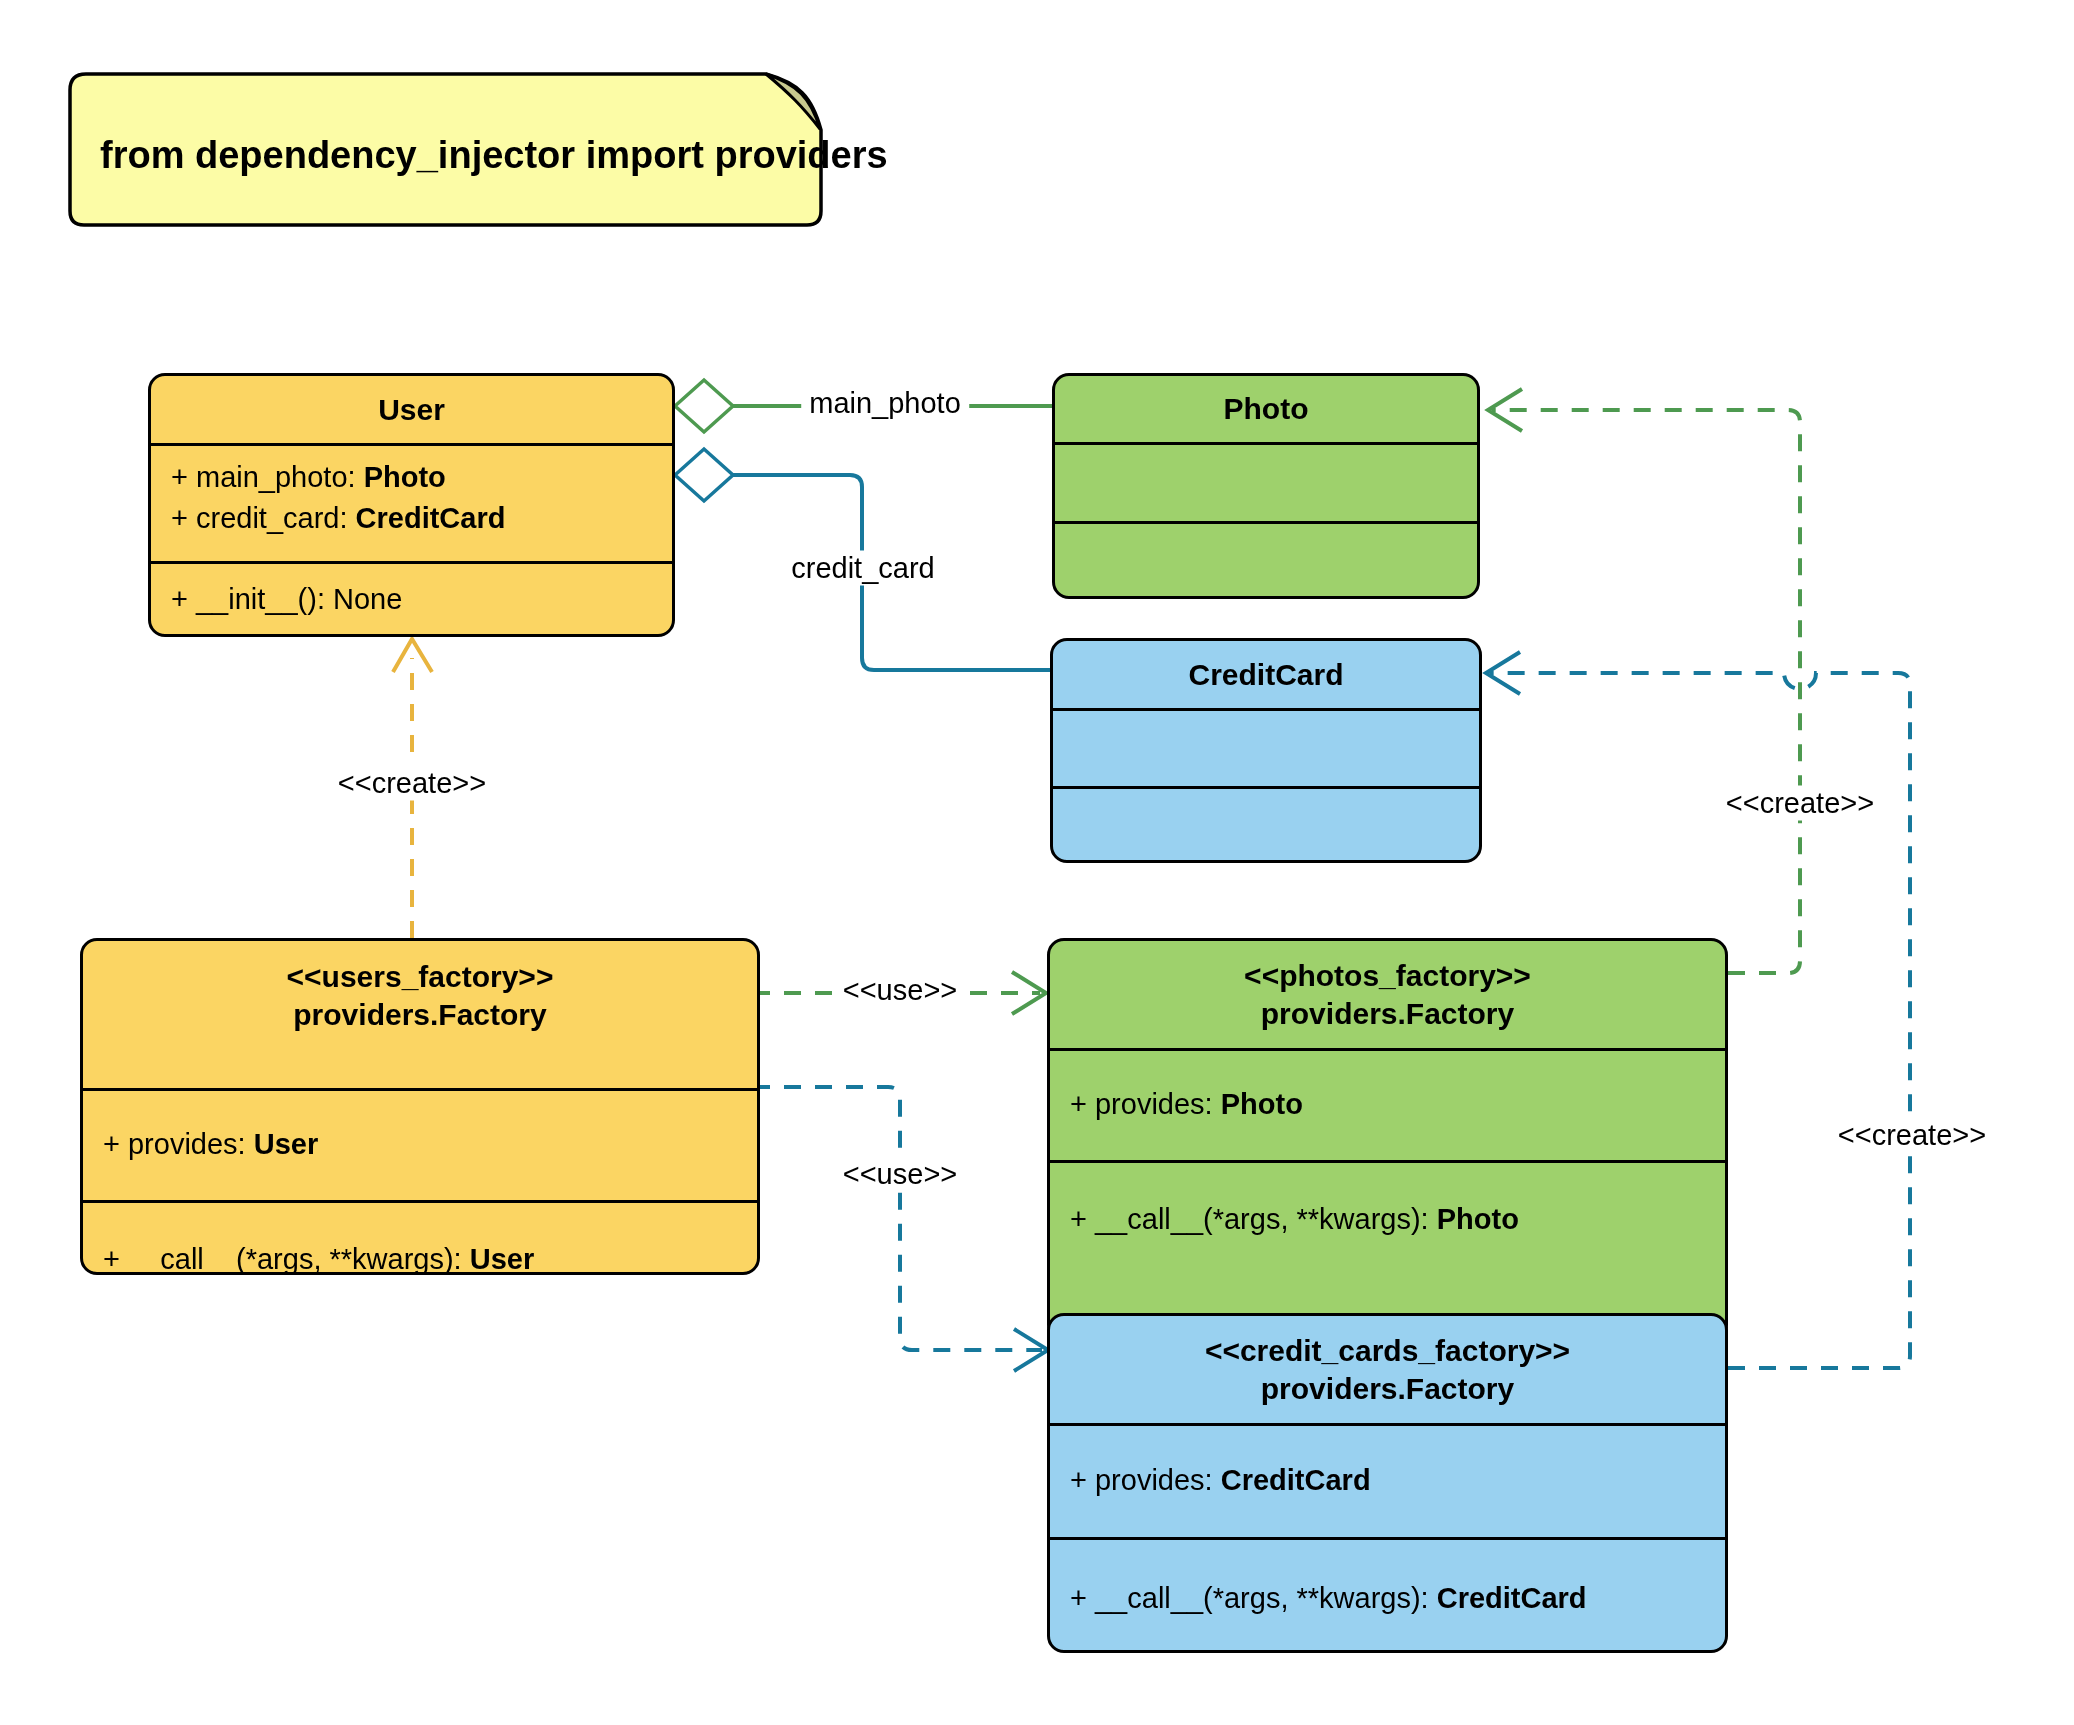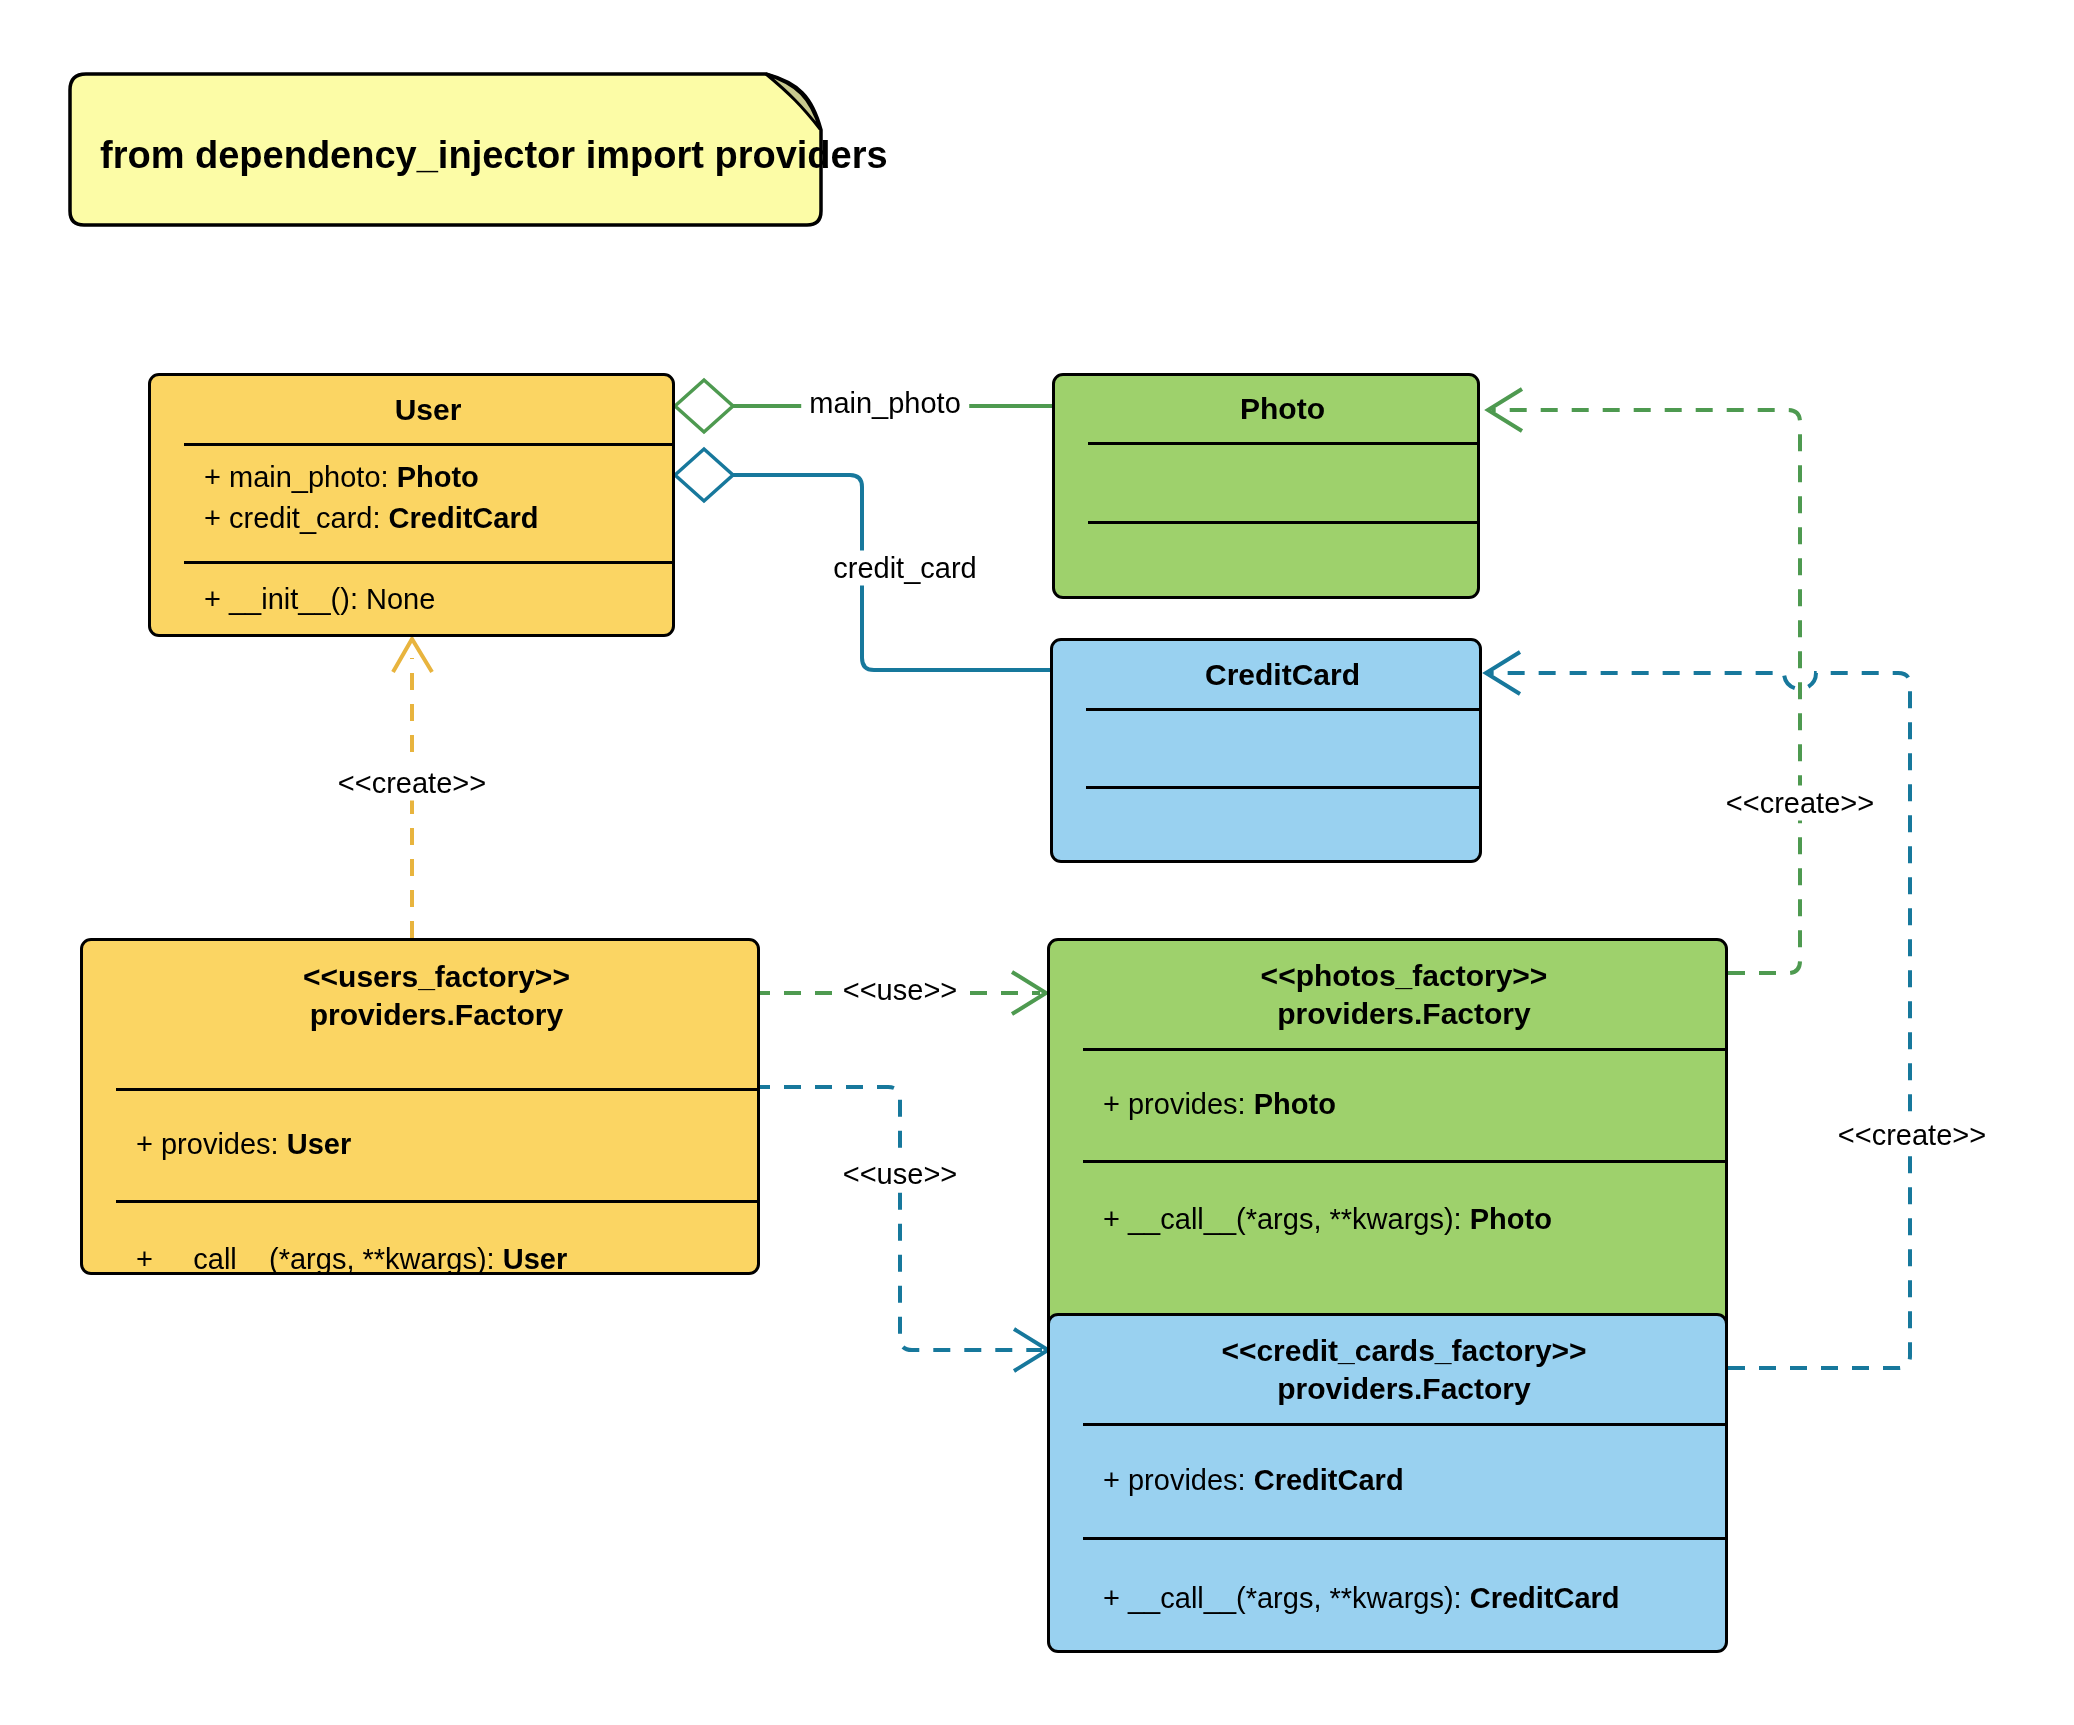--- a/index.html
+++ b/index.html
@@ -20,22 +20,22 @@
   .head{fill:none;stroke-width:4px;}
   .green{stroke:var(--green-line);}
   .teal{stroke:var(--teal-line);}
   .gold{stroke:var(--gold-line);}
   .diamond{fill:#fff;stroke-width:3.5px;}
   .note-body{fill:var(--note-fill);stroke:var(--ink);stroke-width:3.5px;}
   .note-flap{fill:var(--note-fold);stroke:var(--ink);stroke-width:3px;}
 
   .uml-class{
     position:absolute;z-index:2;box-sizing:border-box;
-    border:3.5px solid var(--ink);border-radius:11px;
-    display:flex;flex-direction:column;overflow:hidden;padding-left:33px;
+    border:3.5px solid var(--ink);border-radius:17px;
+    display:flex;flex-direction:column;overflow:hidden;
   }
   .fill-yellow{background:var(--yellow-fill);}
   .fill-green{background:var(--green-fill);}
   .fill-blue{background:var(--blue-fill);}
   .uml-title{
     display:flex;flex-direction:column;align-items:center;justify-content:center;
     font-weight:bold;font-size:30px;line-height:38px;flex:0 0 auto;
   }
   .uml-sect{border-top:3px solid var(--ink);flex:0 0 auto;box-sizing:border-box;}
   .uml-sect.last{flex:1 1 auto;}
@@ -140,20 +140,20 @@
     </div>
     <div class="uml-sect" style="height:114px;padding-top:34px;">
       <div class="member"><span>+ provides: </span><b>CreditCard</b></div>
     </div>
     <div class="uml-sect last" style="padding-top:38px;">
       <div class="member"><span>+ __call__(*args, **kwargs): </span><b>CreditCard</b></div>
     </div>
   </div>
 
   <div class="edge-label" style="left:885px;top:403px;">main_photo</div>
-  <div class="edge-label" style="left:905px;top:568px;">credit_card</div>
+  <div class="edge-label" style="left:863px;top:568px;">credit_card</div>
   <div class="edge-label" style="left:412px;top:783px;">&lt;&lt;create&gt;&gt;</div>
   <div class="edge-label" style="left:900px;top:990px;">&lt;&lt;use&gt;&gt;</div>
   <div class="edge-label" style="left:900px;top:1174px;">&lt;&lt;use&gt;&gt;</div>
   <div class="edge-label" style="left:1800px;top:803px;">&lt;&lt;create&gt;&gt;</div>
   <div class="edge-label" style="left:1912px;top:1135px;">&lt;&lt;create&gt;&gt;</div>
 
 </div>
 
 </body></html>

